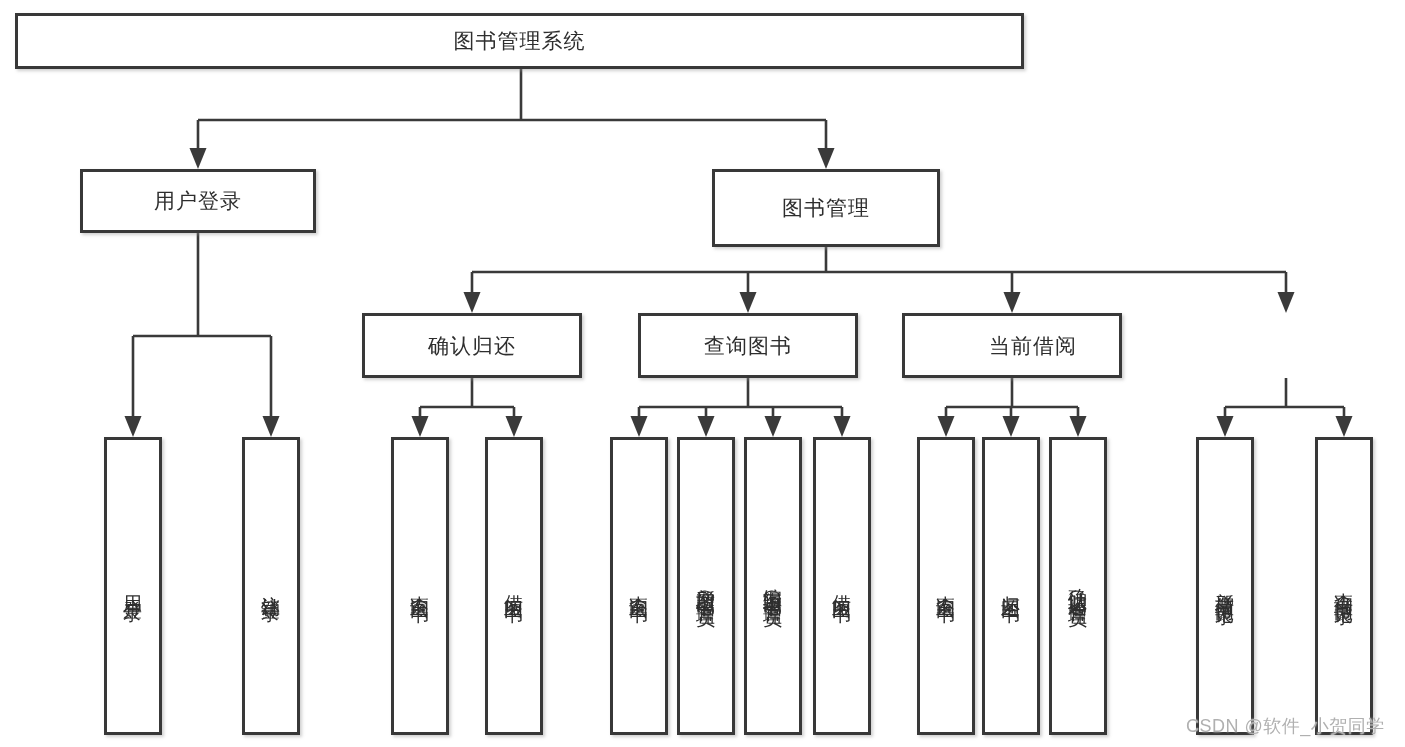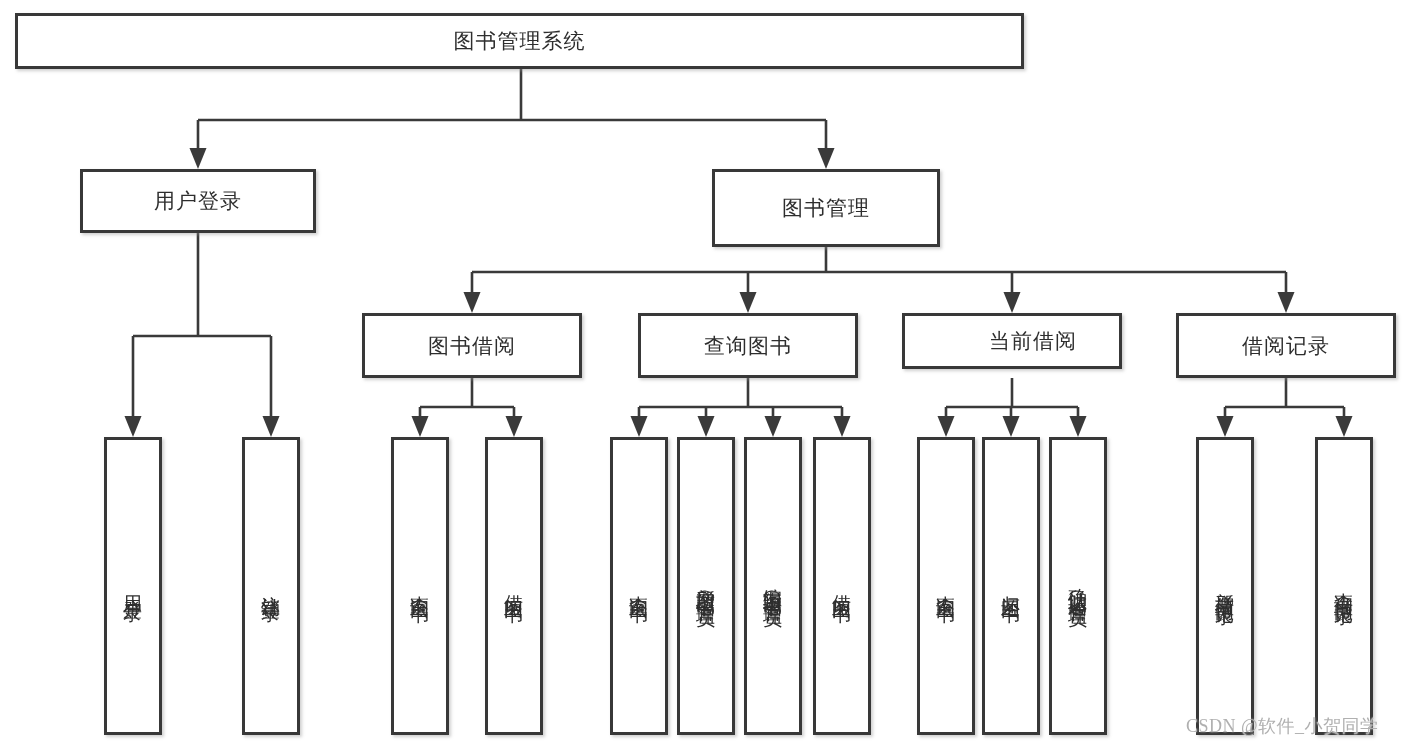--- a/index.html
+++ b/index.html
@@ -1,18 +1,18 @@
 <!DOCTYPE html>
 <html><head>
 <meta charset="utf-8">
 <style>
   html,body{margin:0;padding:0;background:#ffffff;}
   .canvas{
     position:relative;width:1405px;height:747px;background:#ffffff;overflow:hidden;
-    font-family:Liberation Serif, serif;
+    font-family:Liberation Sans, sans-serif;
   }
   .wires{position:absolute;left:0;top:0;z-index:1;}
   .node{
     position:absolute;box-sizing:border-box;background:#ffffff;
     border:3px solid #383838;color:#2e2e2e;z-index:2;
     display:flex;align-items:center;justify-content:center;
     box-shadow:2px 2px 3px rgba(150,150,150,0.45);
   }
   .hbox{font-size:21px;letter-spacing:1px;}
   .root{font-size:21px;}
@@ -65,24 +65,23 @@
       <polygon points="1216.5,416 1233.5,416 1225,437"></polygon>
       <polygon points="1335.5,416 1352.5,416 1344,437"></polygon>
     </g>
   </svg>
 
   <div class="node hbox root" style="left:15px;top:13px;width:1009px;height:56px;">图书管理系统</div>
 
   <div class="node hbox" style="left:80px;top:169px;width:236px;height:64px;">用户登录</div>
   <div class="node hbox" style="left:712px;top:169px;width:228px;height:78px;">图书管理</div>
 
-  <div class="node hbox" style="left:362px;top:313px;width:220px;height:65px;">图书借阅</div>
+  <div class="node hbox" style="left:362px;top:313px;width:220px;height:65px;">确认归还</div>
   <div class="node hbox" style="left:638px;top:313px;width:220px;height:65px;">查询图书</div>
-  <div class="node hbox" style="left:902px;top:313px;width:220px;height:56px;padding-left:42px;">当前借阅</div>
-  <div class="node hbox" style="left:1176px;top:313px;width:220px;height:65px;">借阅记录</div>
+  <div class="node hbox" style="left:902px;top:313px;width:220px;height:65px;padding-left:42px;">当前借阅</div>
 
   <div class="node vbox" style="left:104px;top:437px;width:58px;height:298px;">用户登录</div>
   <div class="node vbox" style="left:242px;top:437px;width:58px;height:298px;">注销登录</div>
 
   <div class="node vbox" style="left:391px;top:437px;width:58px;height:298px;">查询图书</div>
   <div class="node vbox" style="left:485px;top:437px;width:58px;height:298px;">借阅图书</div>
 
   <div class="node vbox" style="left:610px;top:437px;width:58px;height:298px;">查询图书</div>
   <div class="node vbox" style="left:677px;top:437px;width:58px;height:298px;">新增图书（管理员）</div>
   <div class="node vbox" style="left:744px;top:437px;width:58px;height:298px;">编辑图书（管理员）</div>

